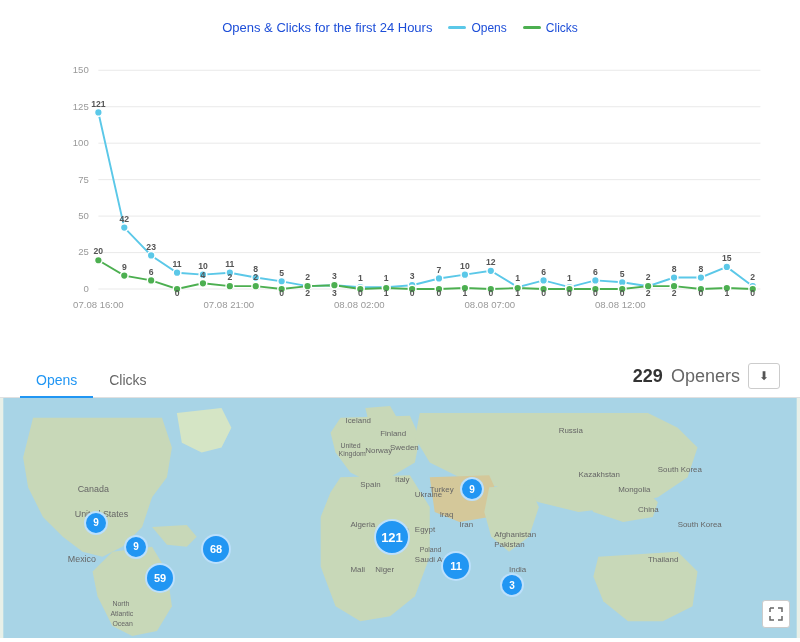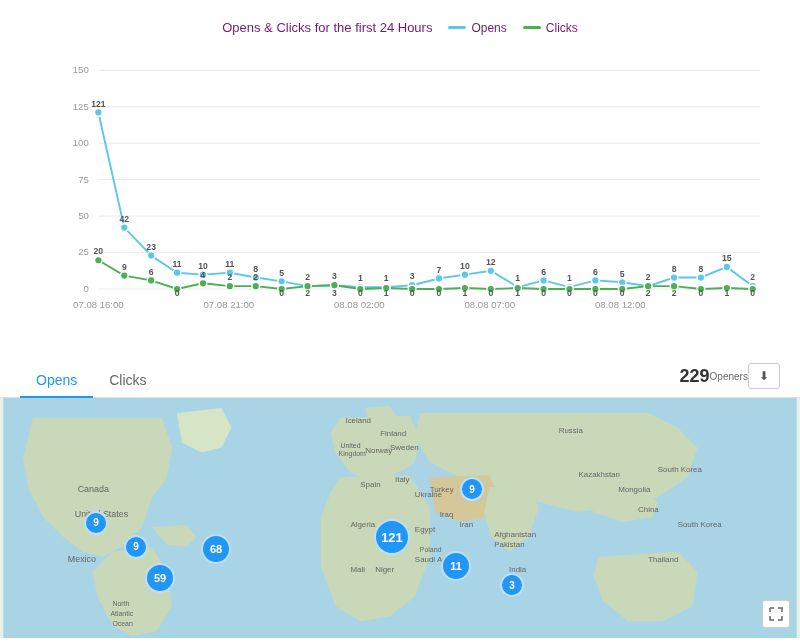--- a/index.html
+++ b/index.html
@@ -6,21 +6,21 @@
     body { font-family: -apple-system, BlinkMacSystemFont, 'Segoe UI', sans-serif; background: #fff; font-size: 13px; color: #333; }
     
     .chart-container {
       padding: 20px 20px 10px 20px;
       position: relative;
     }
     
     .chart-title {
       text-align: center;
       font-size: 13px;
-      color: #701a75;
+      color: #1d4ed8;
       margin-bottom: 10px;
       display: flex;
       justify-content: center;
       align-items: center;
       gap: 16px;
     }
     
     .legend-item {
       display: flex;
       align-items: center;
@@ -72,31 +72,32 @@
     }
     
     .tab.active {
       color: #2196F3;
       border-bottom: 2px solid #2196F3;
     }
     
     .openers-section {
       display: flex;
       align-items: center;
+      gap: 8px;
       padding-bottom: 8px;
     }
     
     .openers-count {
       font-size: 18px;
       font-weight: bold;
       color: #333;
     }
     
     .openers-label {
-      font-size: 10px;
+      font-size: 18px;
       color: #666;
     }
     
     .download-btn {
       background: #fff;
       border: 1px solid #ccc;
       border-radius: 3px;
       padding: 5px 10px;
       font-size: 12px;
       cursor: pointer;

